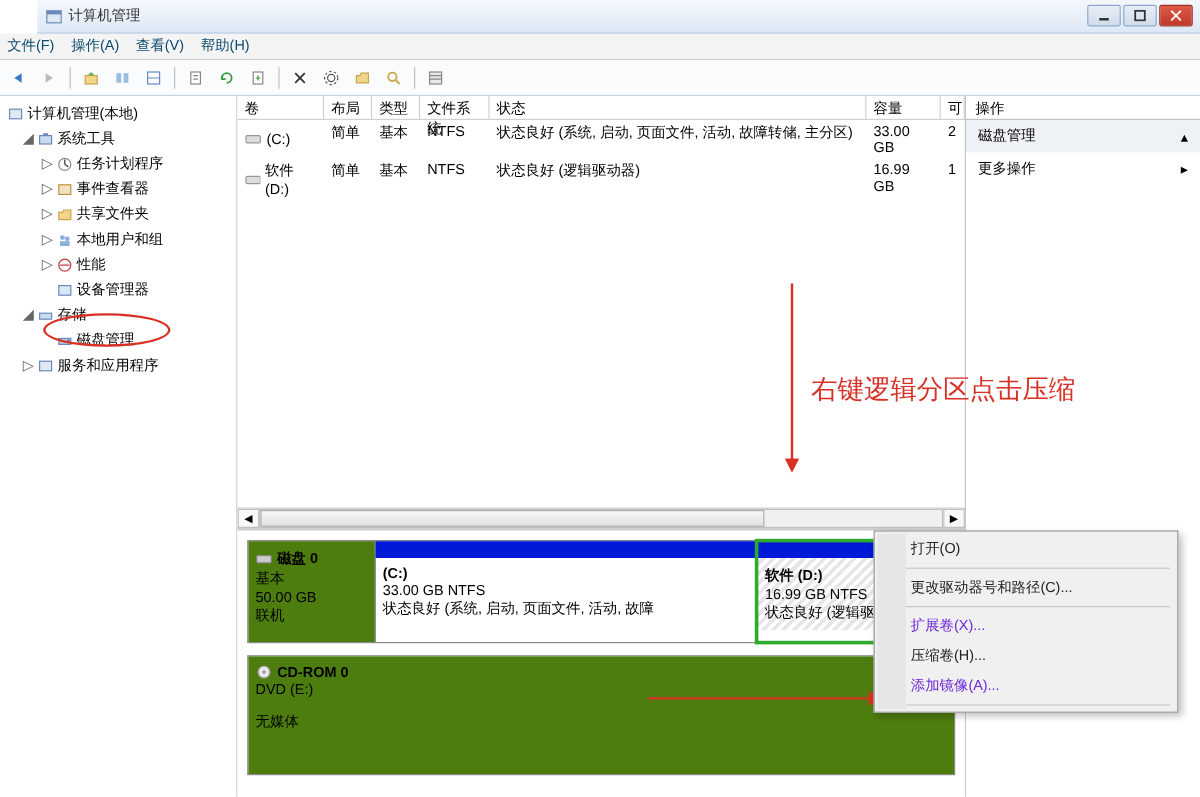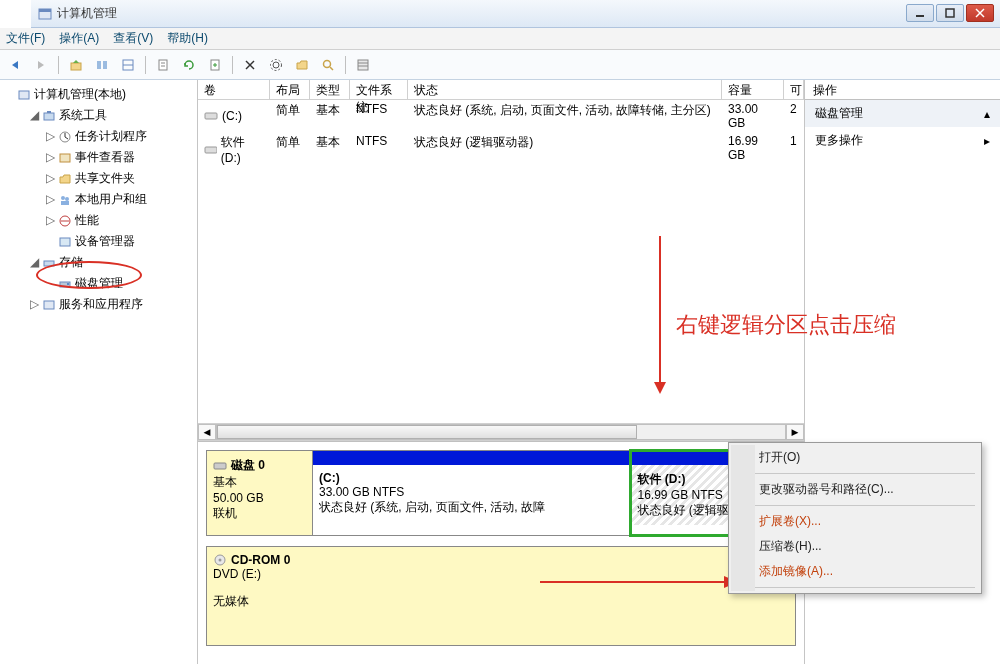--- a/index.html
+++ b/index.html
@@ -77,21 +77,21 @@
 .tsep { width:1px; height:18px; background:#c0c0c0; margin:0 2px;}
 
 .mainrow {
   display: flex;
   height: calc(100% - 80px);
 }
 .leftpane {
   width: 198px;
   border-right: 1px solid #c5c5c5;
   background: #fff;
-  padding: 4px 11px;
+  padding: 4px 0;
 }
 .tree { list-style:none; }
 .tree li { padding: 2px 0 2px 6px; white-space: nowrap; }
 .tree .exp { display:inline-block; width:11px; text-align:center; color:#666; margin-right:2px;}
 .tree .spacer { display:inline-block; width:13px;}
 .tree .ico { display:inline-flex; vertical-align:middle; margin-right:3px;}
 .tree .lbl { vertical-align:middle; }
 .tree .l1 { padding-left: 18px; }
 .tree .l2 { padding-left: 34px; }
 .circle-annot {
@@ -151,21 +151,21 @@
 .diskrow {
   display:flex;
   border:1px solid #888;
   margin-bottom: 10px;
   min-height: 86px;
 }
 .diskhdr {
   width: 106px;
   border-right:1px solid #888;
   padding: 6px;
-  background:#fef9c3;
+  background:#4d7c0f;
   font-size:12px;
 }
 .diskhdr .dname { font-weight:bold; display:flex;align-items:center;gap:4px;}
 .diskparts { flex:1; display:flex; }
 .part {
   border-right:1px solid #888;
   display:flex;
   flex-direction:column;
 }
 .part:last-child { border-right:none;}
@@ -185,21 +185,21 @@
   box-shadow: 3px 3px 6px rgba(0,0,0,0.25);
   padding: 2px;
   z-index: 50;
 }
 .contextmenu .mi {
   padding: 4px 8px 4px 28px;
   font-size:12px;
   color:#222;
   position:relative;
 }
-.contextmenu .mi.disabled { color:#c2410c;}
+.contextmenu .mi.disabled { color:#6d28d9;}
 .contextmenu .msep { height:1px; background:#c8c8c8; margin: 3px 4px;}
 .contextmenu .gutter { position:absolute; left:2px; top:2px; bottom:2px; width:24px; background:#e6e6e6;}
 .rightpane {
   width: 196px;
   border-left:1px solid #c5c5c5;
 }
 .rightpane .rhdr {
   height:20px;
   border-bottom:1px solid #c0c0c0;
   padding: 2px 8px;

